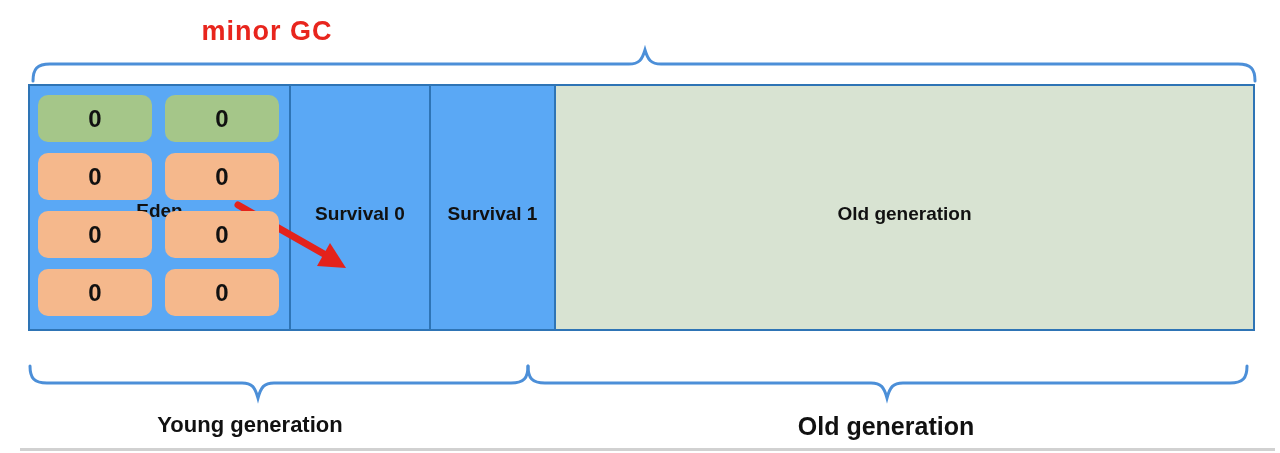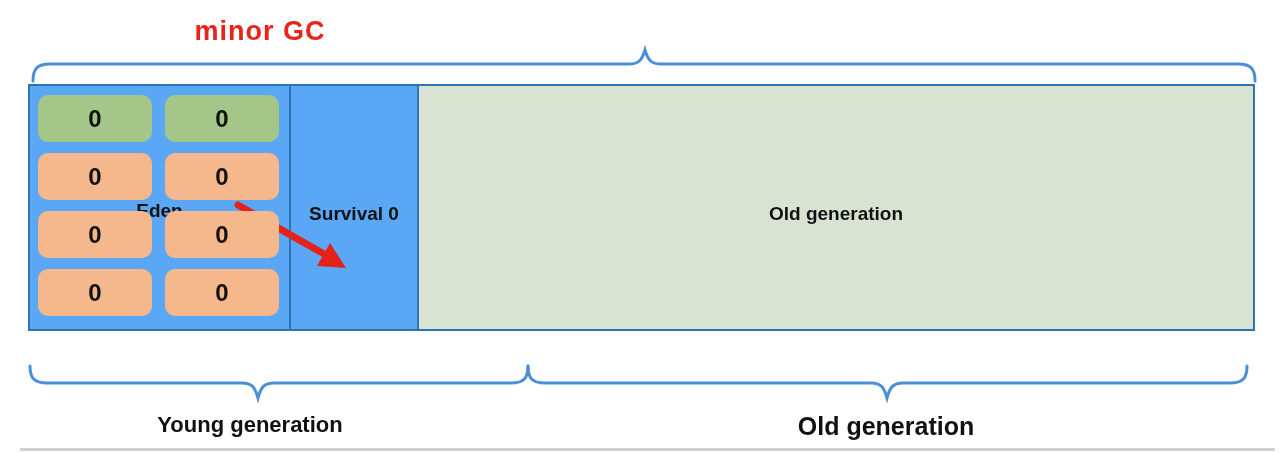--- a/index.html
+++ b/index.html
@@ -4,37 +4,37 @@
 <style>
   html,body{margin:0;padding:0;background:#fff;}
   #canvas{
     position:relative;
     width:1280px;height:453px;
     background:#ffffff;
     font-family:"Liberation Sans", sans-serif;
     overflow:hidden;
   }
   .lbl{position:absolute;font-weight:700;color:var(--text-black);text-align:center;}
-  .lbl.minor-gc{left:160px;top:16px;width:200px;font-size:27px;color:var(--label-red);letter-spacing:1px;}
+  .lbl.minor-gc{left:167px;top:16px;width:200px;font-size:27px;color:var(--label-red);letter-spacing:1px;}
   .lbl.heap{left:546px;top:10px;width:200px;font-size:27px;}
   .lbl.young-gen{left:100px;top:412px;width:300px;font-size:22px;text-align:center;}
   .lbl.old-gen-bottom{left:736px;top:412px;width:300px;font-size:25px;}
 
   #heap-box{
     position:absolute;left:28px;top:84px;width:1227px;height:247px;
     box-sizing:border-box;border:2px solid var(--box-border);
     display:flex;
   }
   .section{position:relative;box-sizing:border-box;height:100%;}
   .section .sec-label{
     position:absolute;left:0;top:117px;width:100%;
     text-align:center;font-weight:700;font-size:19px;color:var(--text-black);
   }
   .section.eden{width:259px;background:var(--young-blue);}
-  .section.s0{width:128px;background:var(--young-blue);border-left:2px solid var(--box-border);}
+  .section.s0{width:140px;background:var(--young-blue);border-left:2px solid var(--box-border);}
   .section.s1{width:125px;background:var(--young-blue);border-left:2px solid var(--box-border);}
   .section.old{flex:1;background:var(--old-green);border-left:2px solid var(--box-border);}
 
   .eden .sec-label{top:114px;z-index:1;}
   #eden-cells{
     position:absolute;left:8px;top:9px;z-index:2;
     display:grid;grid-template-columns:114px 114px;
     column-gap:13px;row-gap:11px;
   }
   .cell{
@@ -72,20 +72,23 @@
           <div class="cell orange">0</div>
           <div class="cell orange">0</div>
           <div class="cell orange">0</div>
           <div class="cell orange">0</div>
           <div class="cell orange">0</div>
         </div>
     </div>
     <div class="section s0">
       <div class="sec-label">Survival 0</div>
     </div>
+    <div class="section s1">
+      <div class="sec-label">Survival 1</div>
+    </div>
     <div class="section old">
       <div class="sec-label">Old generation</div>
     </div>
   </div>
 
   <svg id="overlay" viewBox="0 0 1280 453">
     <path class="brace" d="M 33 81 C 33 69 37 64 50 64 L 629 64 C 639 64 642 60 645 50 C 648 60 651 64 661 64 L 1238 64 C 1251 64 1255 69 1255 81"></path>
     <path class="brace" d="M 30 366 C 30 378 34 383 47 383 L 242 383 C 252 383 255 387 258 398 C 261 387 264 383 274 383 L 511 383 C 524 383 528 378 528 366"></path>
     <path class="brace" d="M 528 366 C 528 378 532 383 545 383 L 871 383 C 881 383 884 387 887 398 C 890 387 893 383 903 383 L 1230 383 C 1243 383 1247 378 1247 366"></path>
     <g>

